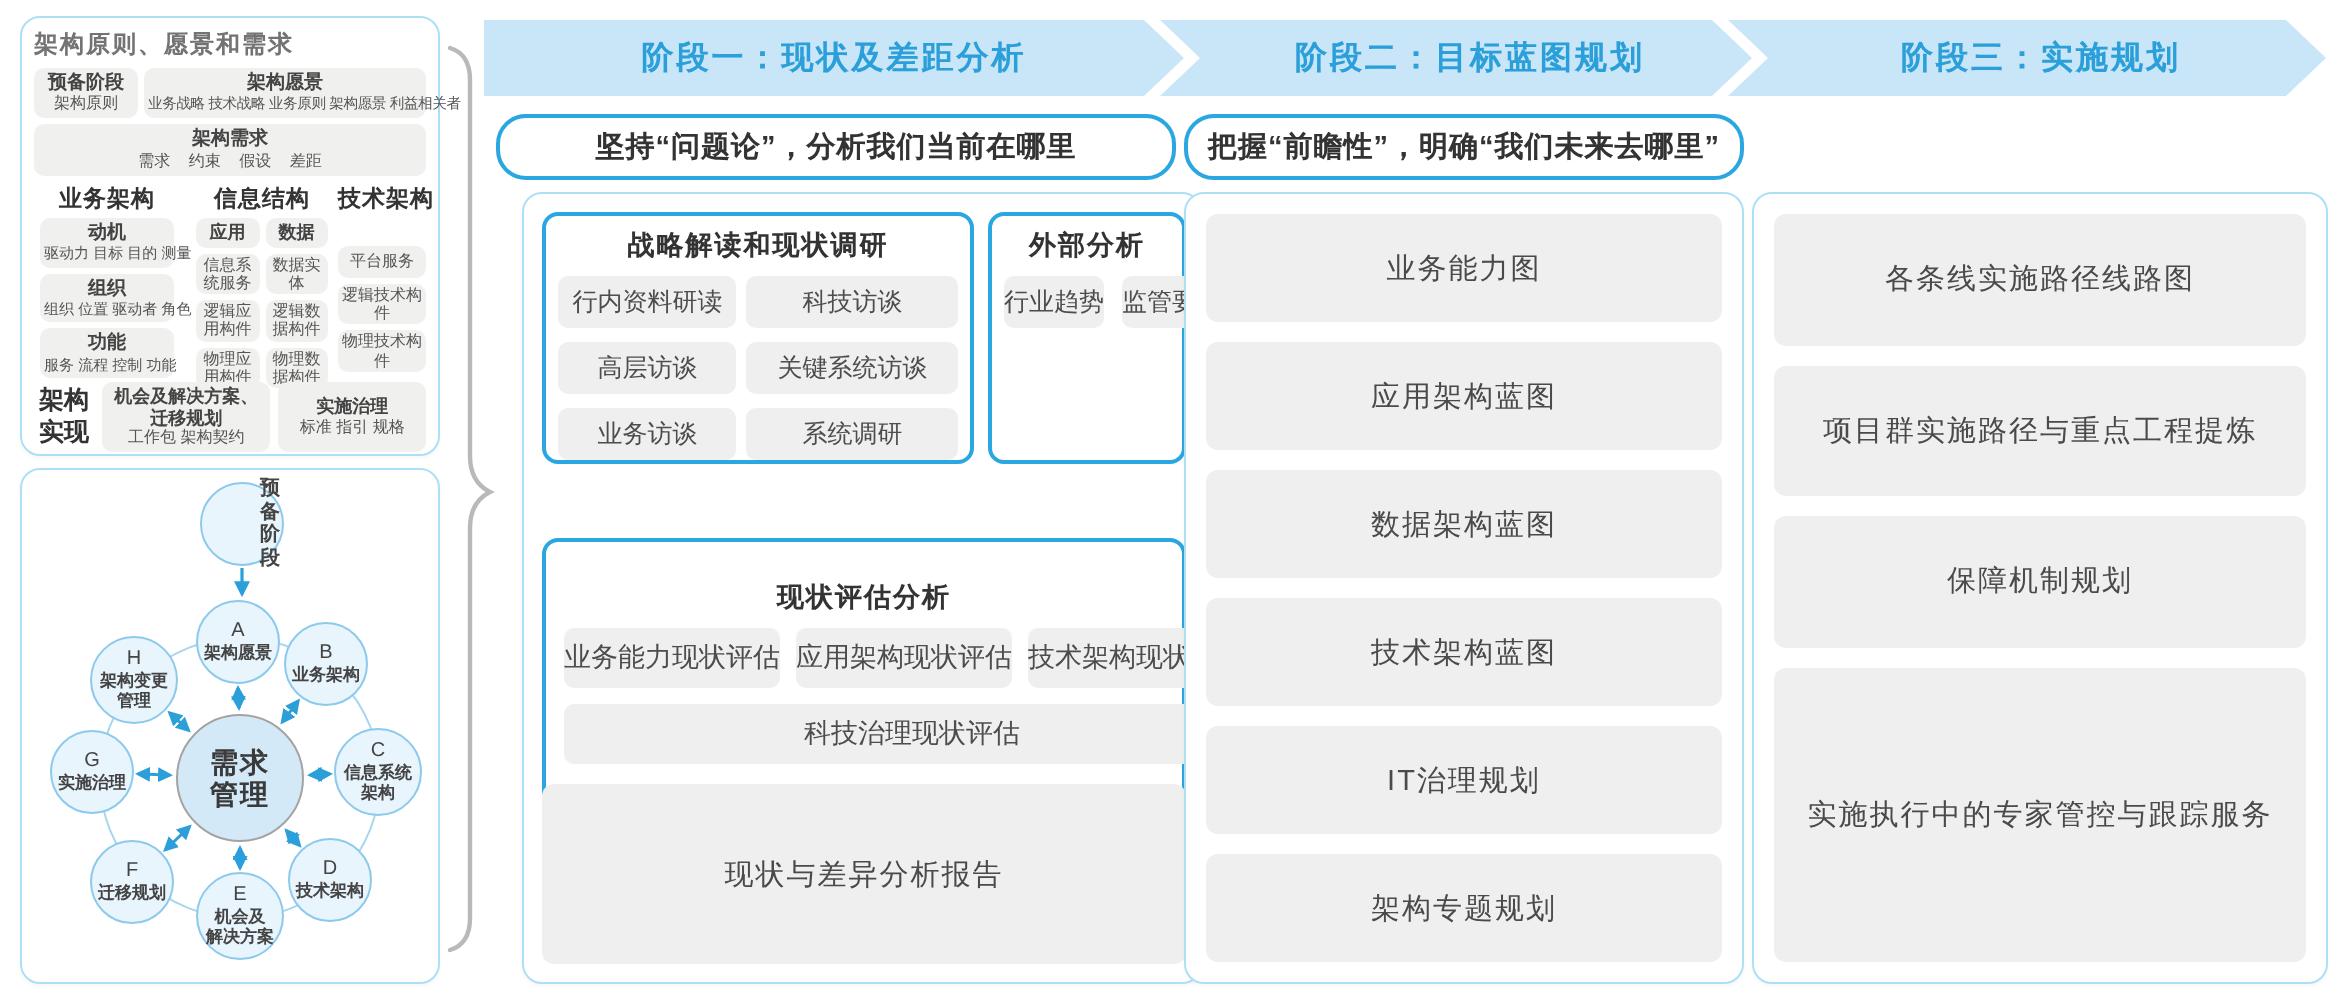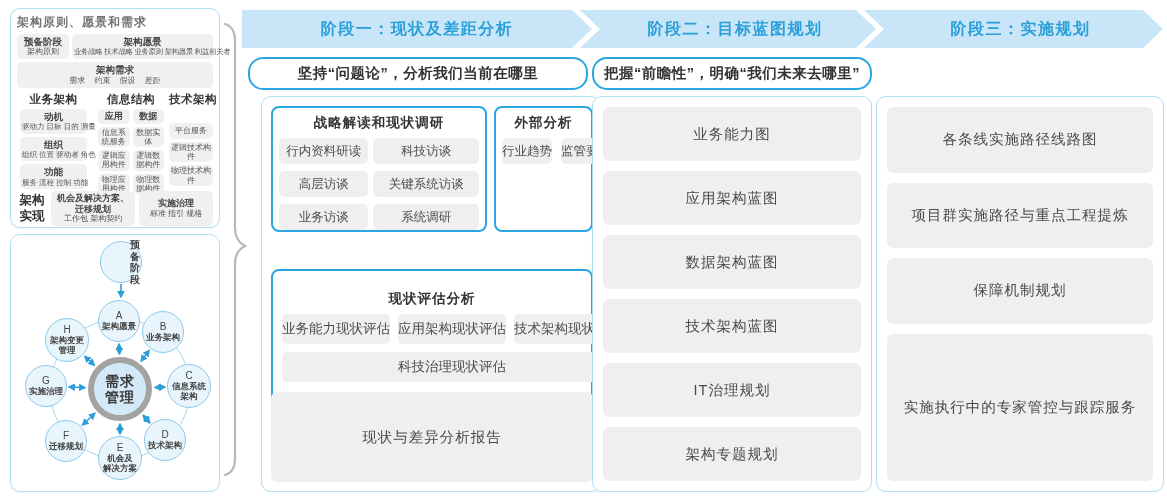--- a/index.html
+++ b/index.html
@@ -44,21 +44,21 @@
   .impl .gb-t{font-size:9px;}
   
   .adm{left:10px;top:234px;width:210px;height:258px;}
   .adm svg{position:absolute;left:0;top:0;}
   .node{position:absolute;border-radius:50%;background:#e9f5fd;border:1px solid #8cc9ec;
         display:flex;flex-direction:column;align-items:center;justify-content:center;
         text-align:center;color:#444;line-height:1.15;box-sizing:border-box;}
   .node span{display:block;}
   .ltr{font-size:10px;}
   .lbl{font-size:8.5px;font-weight:bold;}
-  .node-center{background:#d3e9f7;border:6px solid #a3a3a3;}
+  .node-center{background:#d3e9f7;border:1px solid #a3a3a3;}
   .lbl-lg{font-size:14px;font-weight:bold;letter-spacing:1px;color:#3a3a3a;}
   .prep-n .lbl{font-size:10px;margin-left:28px;}
   
   .brace{position:absolute;left:222px;top:22px;}
   
   .banner{position:absolute;left:242px;top:10px;width:921px;height:38px;text-decoration:underline;}
   .seg{position:absolute;top:0;height:38px;background:#c8e6f7;display:flex;align-items:center;
        justify-content:center;font-size:16px;font-weight:bold;color:#2b9fd9;
        letter-spacing:1.5px;box-sizing:border-box;}
   .seg1{left:0;width:350px;
@@ -84,21 +84,21 @@
   .bb-title{font-size:13.5px;font-weight:bold;text-align:center;margin-bottom:6px;
             letter-spacing:1px;color:#333;}
   .grid2{display:grid;grid-template-columns:1fr 1.18fr;gap:7px 5px;}
   .gitem{background:#efefef;border-radius:5px;color:#4d4d4d;font-size:12.5px;text-align:left;
          display:flex;align-items:center;justify-content:center;height:26px;white-space:nowrap;}
   .p1-top{left:9px;top:9px;width:216px;height:126px;}
   .p1-ext{left:232px;top:9px;width:99px;height:126px;}
   .p1-ext .vlist{display:flex;flex-direction:row;gap:9px;}
   .p1-assess{left:9px;top:143px;width:322px;height:180px;padding:19px 9px;margin-top:29px;}
   .p1-assess .gitem{height:30px;font-size:13.5px;}
-  .p1-assess .grid2{grid-template-columns:1fr 1fr 1fr;gap:8px;}
+  .p1-assess .grid2{grid-template-columns:1fr 1fr 1fr 1fr;gap:8px;}
   .full{grid-column:1 / -1;}
   .p1-report{position:absolute;left:9px;top:295px;width:322px;height:90px;background:#efefef;
              border-radius:6px;display:flex;align-items:center;justify-content:center;
              font-size:14.5px;color:#4a4a4a;letter-spacing:1px;}
   .stack{position:absolute;left:10px;top:10px;right:10px;bottom:10px;display:flex;
          flex-direction:column;gap:10px;}
   .stack .item{background:#efefef;border-radius:6px;flex:1;display:flex;align-items:center;
                justify-content:center;font-size:14.5px;color:#4a4a4a;letter-spacing:1px;
                text-align:center;}
   .stack .tall{flex:2.25;}

